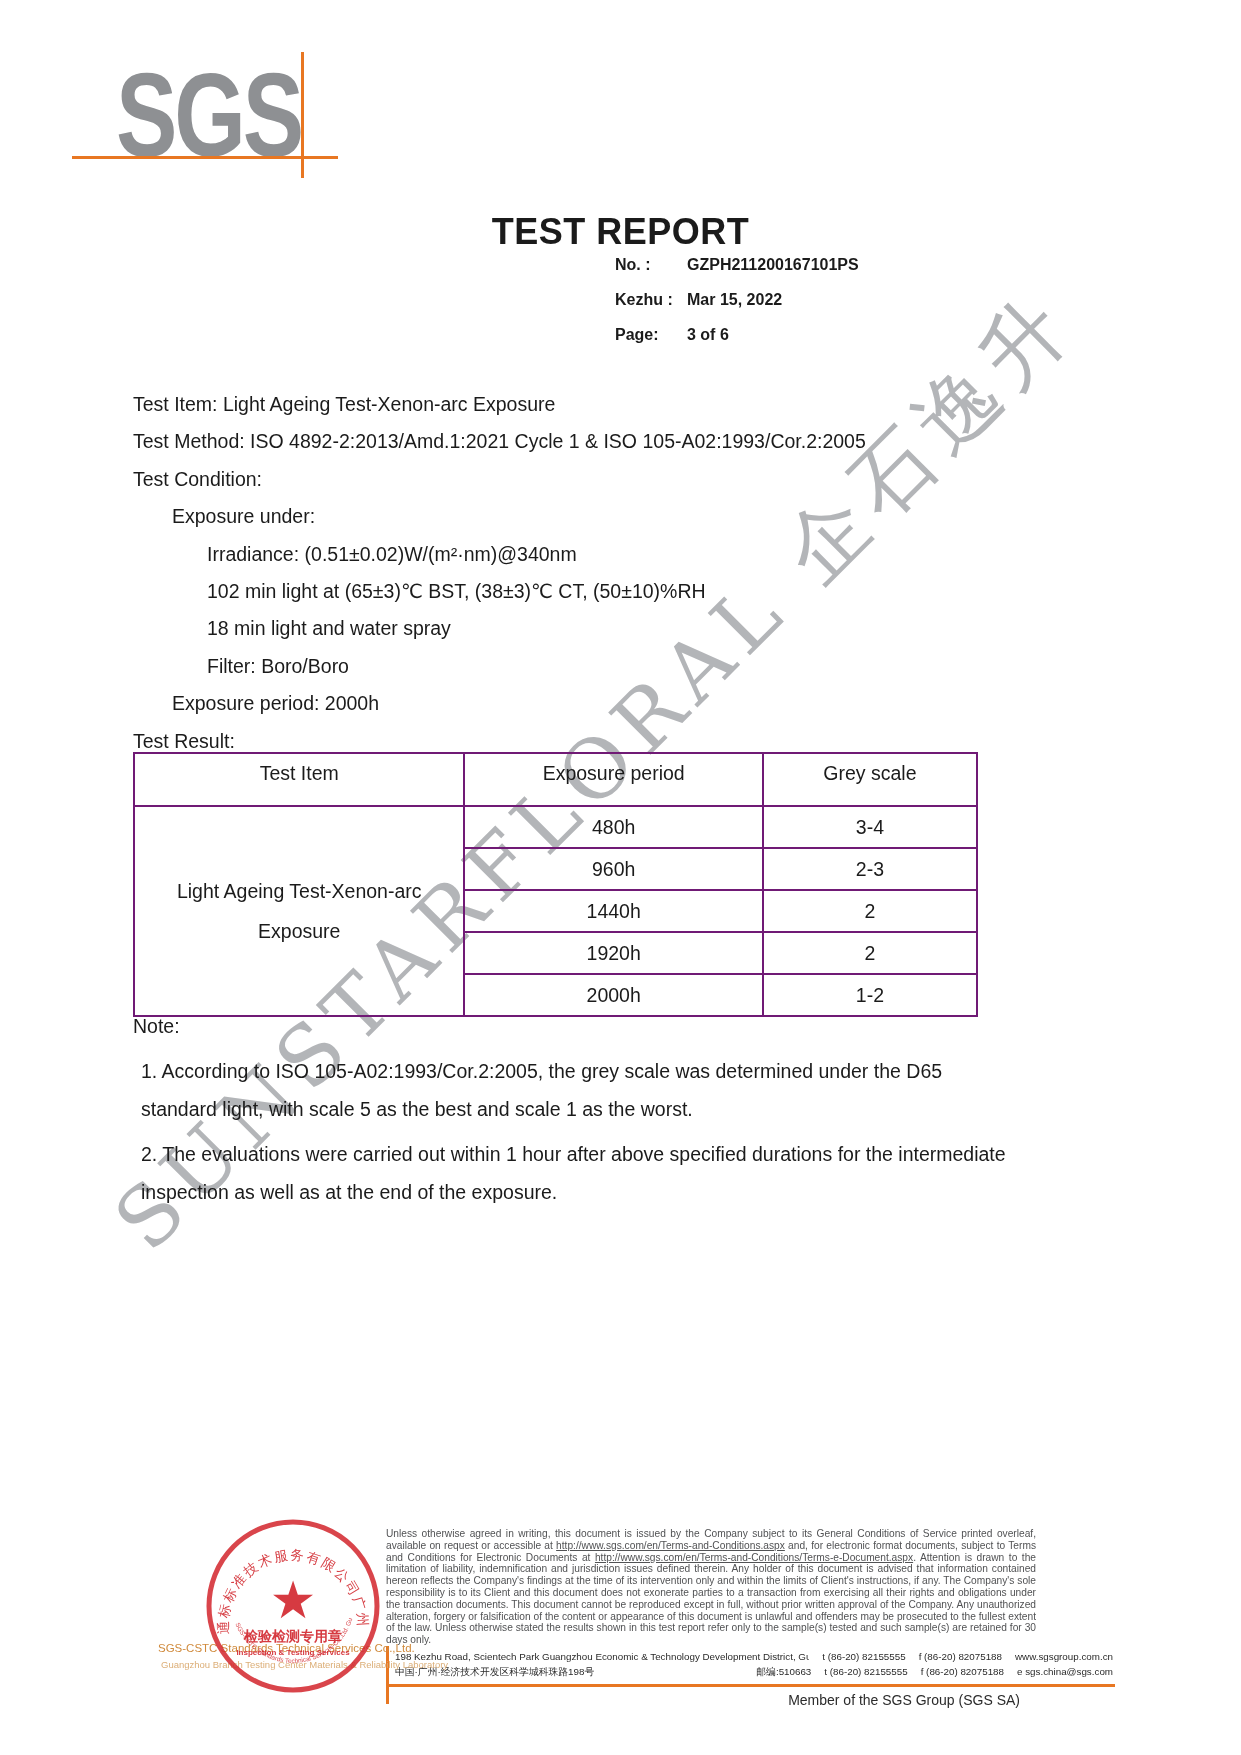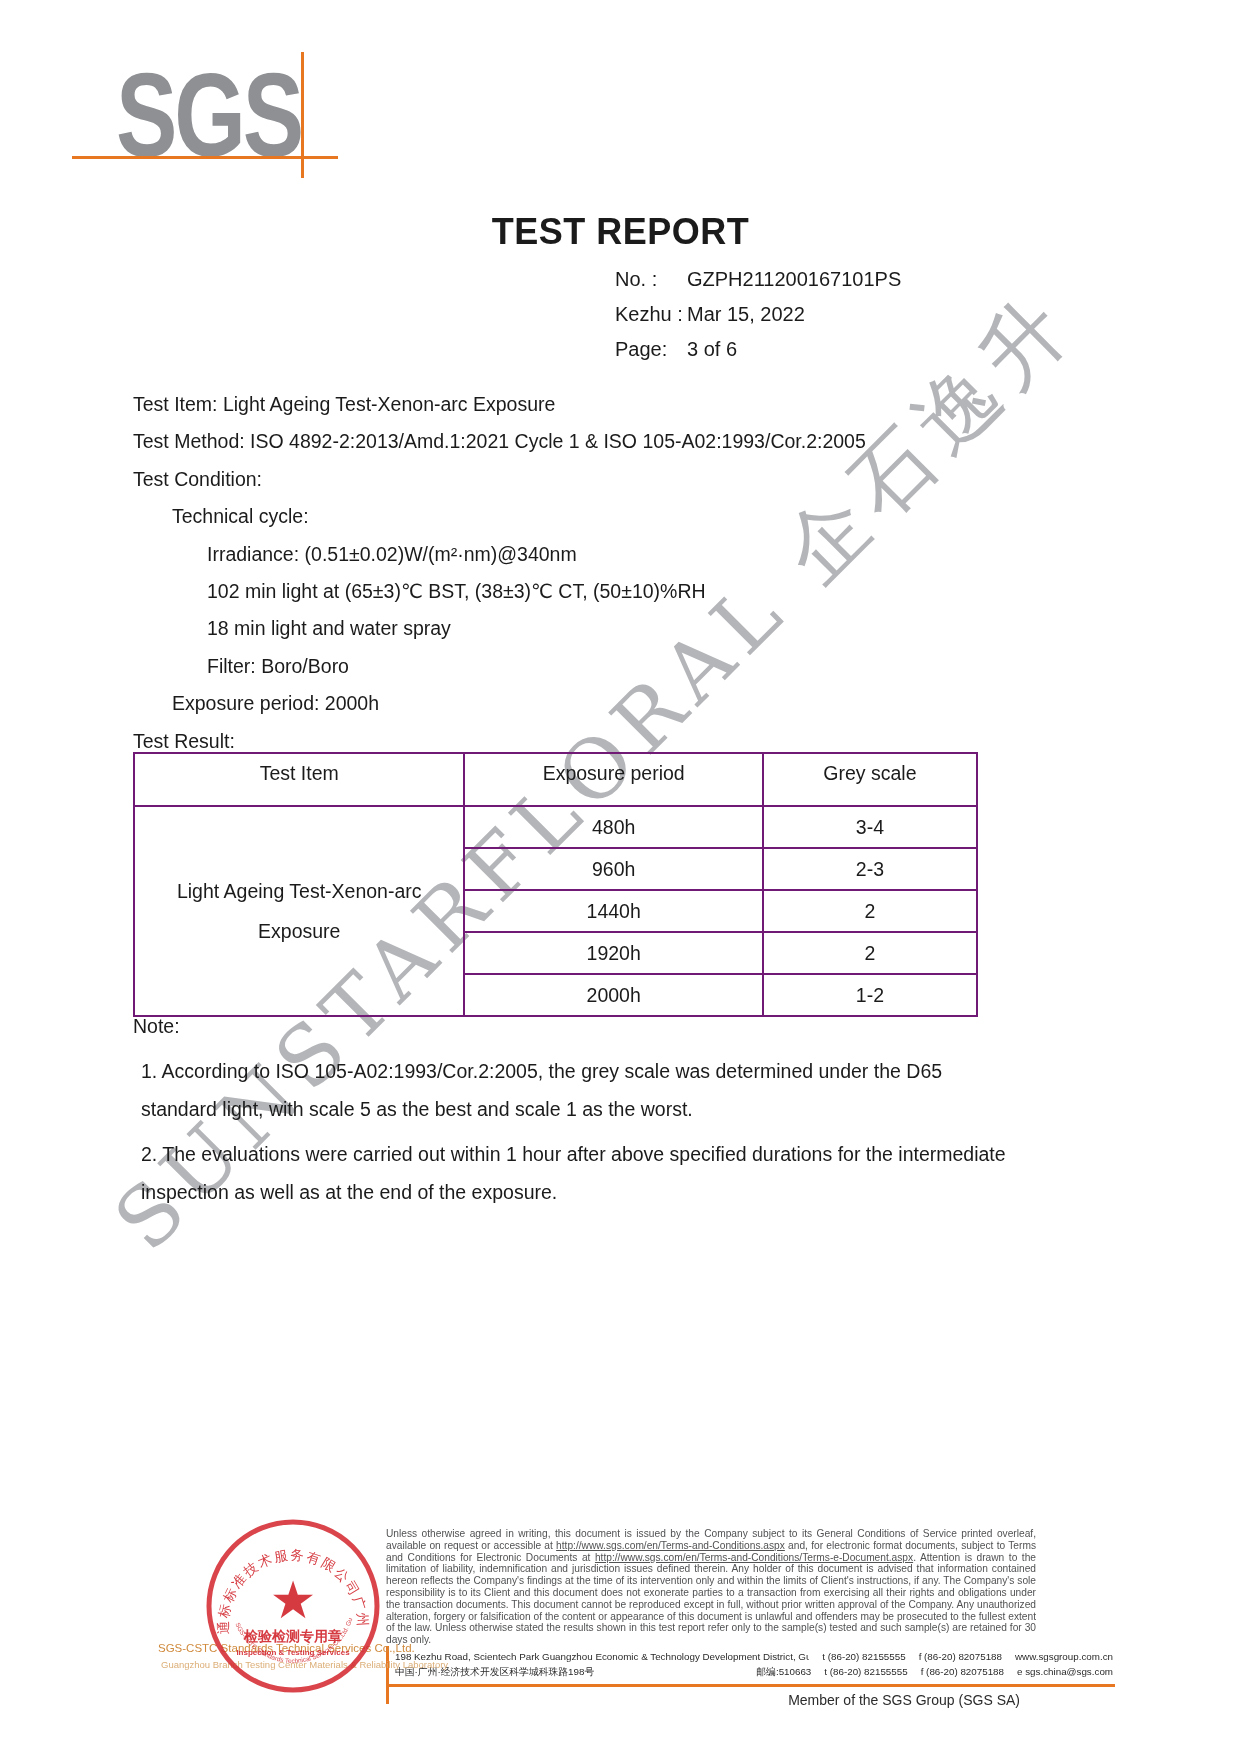--- a/index.html
+++ b/index.html
@@ -12,21 +12,21 @@
   .logo-text{
     position:absolute; left:116px; top:56px; font-size:118px; font-weight:bold;
     color:#8e9093; line-height:1; letter-spacing:-4px;
     transform:scaleX(.78); transform-origin:left top;
   }
   .logo-hline{position:absolute; left:72px; top:156px; width:266px; height:3px; background:#e87722;}
   .logo-vline{position:absolute; left:301px; top:52px; width:3px; height:126px; background:#e87722;}
   
   .title{position:absolute; top:211px; left:0; width:100%; text-align:center;
          font-size:36px; font-weight:bold; letter-spacing:0.5px;}
-  .report-info{position:absolute; left:615px; top:269px; font-size:20px; font-weight:normal; z-index:1;}
+  .report-info{position:absolute; left:615px; top:254px; font-size:16px; font-weight:bold; z-index:1;}
   .info-row{display:flex; margin-bottom:14px; line-height:21px;}
   .info-label{width:72px; flex:0 0 72px;}
   
   .cond-lines{position:absolute; left:133px; top:386px; font-size:19.5px; z-index:1;}
   .cond-line{line-height:37.4px; white-space:nowrap;}
   .ind0{padding-left:0;} .ind1{padding-left:39px;} .ind2{padding-left:74px;}
   
   .result-table{
     position:absolute; left:133px; top:752px; width:845px; z-index:1;
     border-collapse:collapse; font-size:19.5px; table-layout:fixed;
@@ -93,21 +93,21 @@
     <div class="info-row">
       <span class="info-label">Page:</span>
       <span class="info-value">3 of  6</span>
     </div>
   </div>
 
   <div class="cond-lines" id="condition-lines">
       <div class="cond-line ind0">Test Item: Light Ageing Test-Xenon-arc Exposure</div>
       <div class="cond-line ind0">Test Method: ISO 4892-2:2013/Amd.1:2021 Cycle 1 &amp; ISO 105-A02:1993/Cor.2:2005</div>
       <div class="cond-line ind0">Test Condition:</div>
-      <div class="cond-line ind1">Technical cycle:</div>
+      <div class="cond-line ind1">Exposure under:</div>
       <div class="cond-line ind2">Irradiance: (0.51±0.02)W/(m²·nm)@340nm</div>
       <div class="cond-line ind2">102 min light at (65±3)℃ BST, (38±3)℃ CT, (50±10)%RH</div>
       <div class="cond-line ind2">18 min light and water spray</div>
       <div class="cond-line ind2">Filter: Boro/Boro</div>
       <div class="cond-line ind1">Exposure period: 2000h</div>
       <div class="cond-line ind0">Test Result:</div>
     </div>
 
   <table class="result-table">
     <colgroup>

